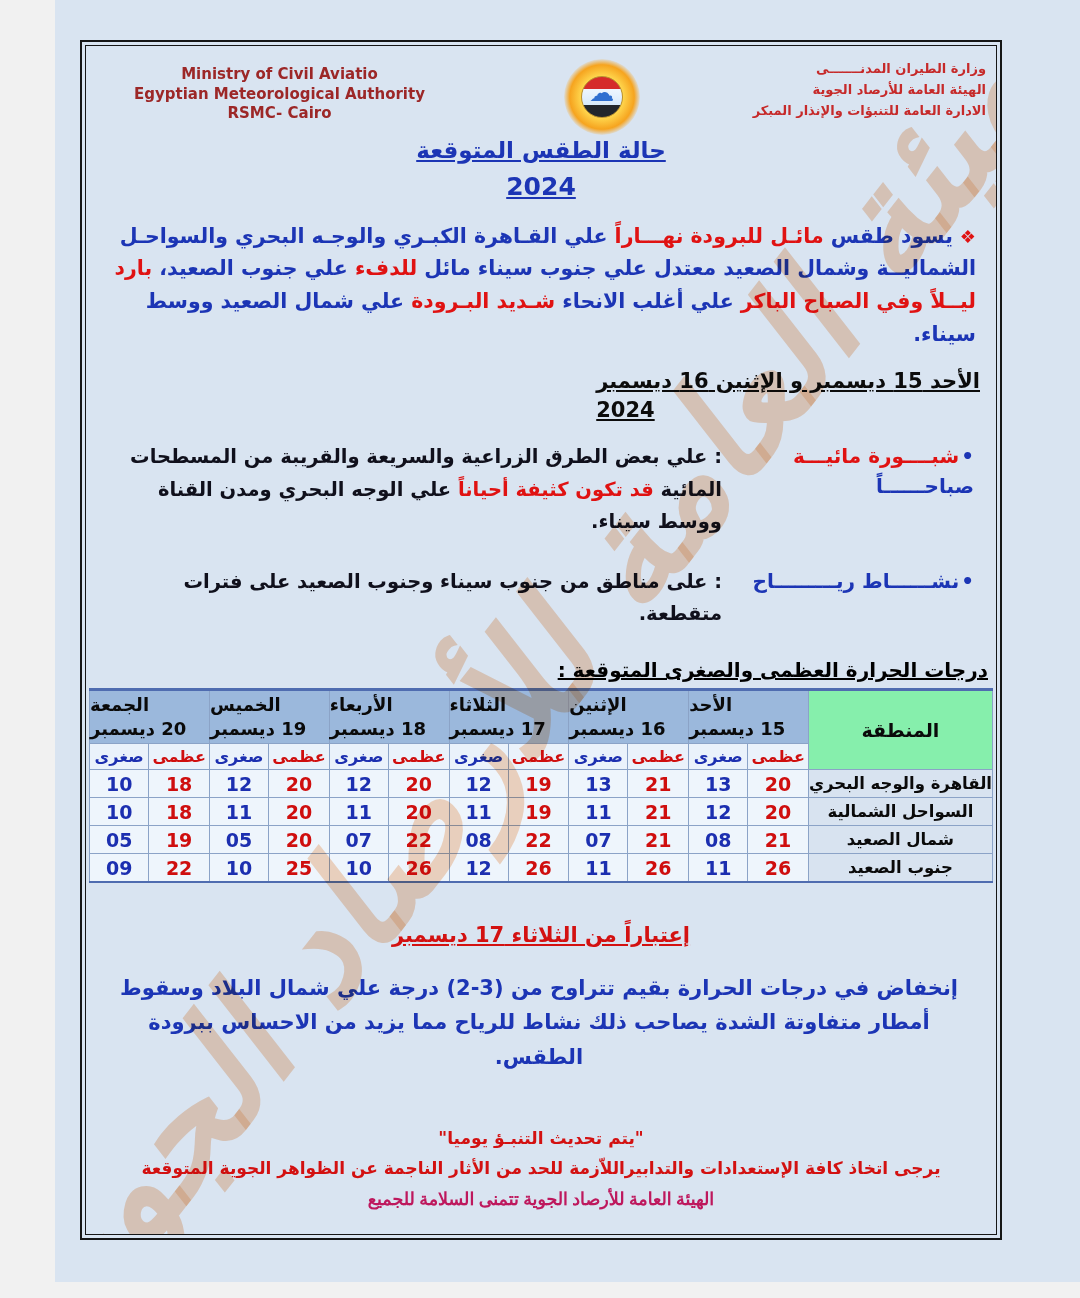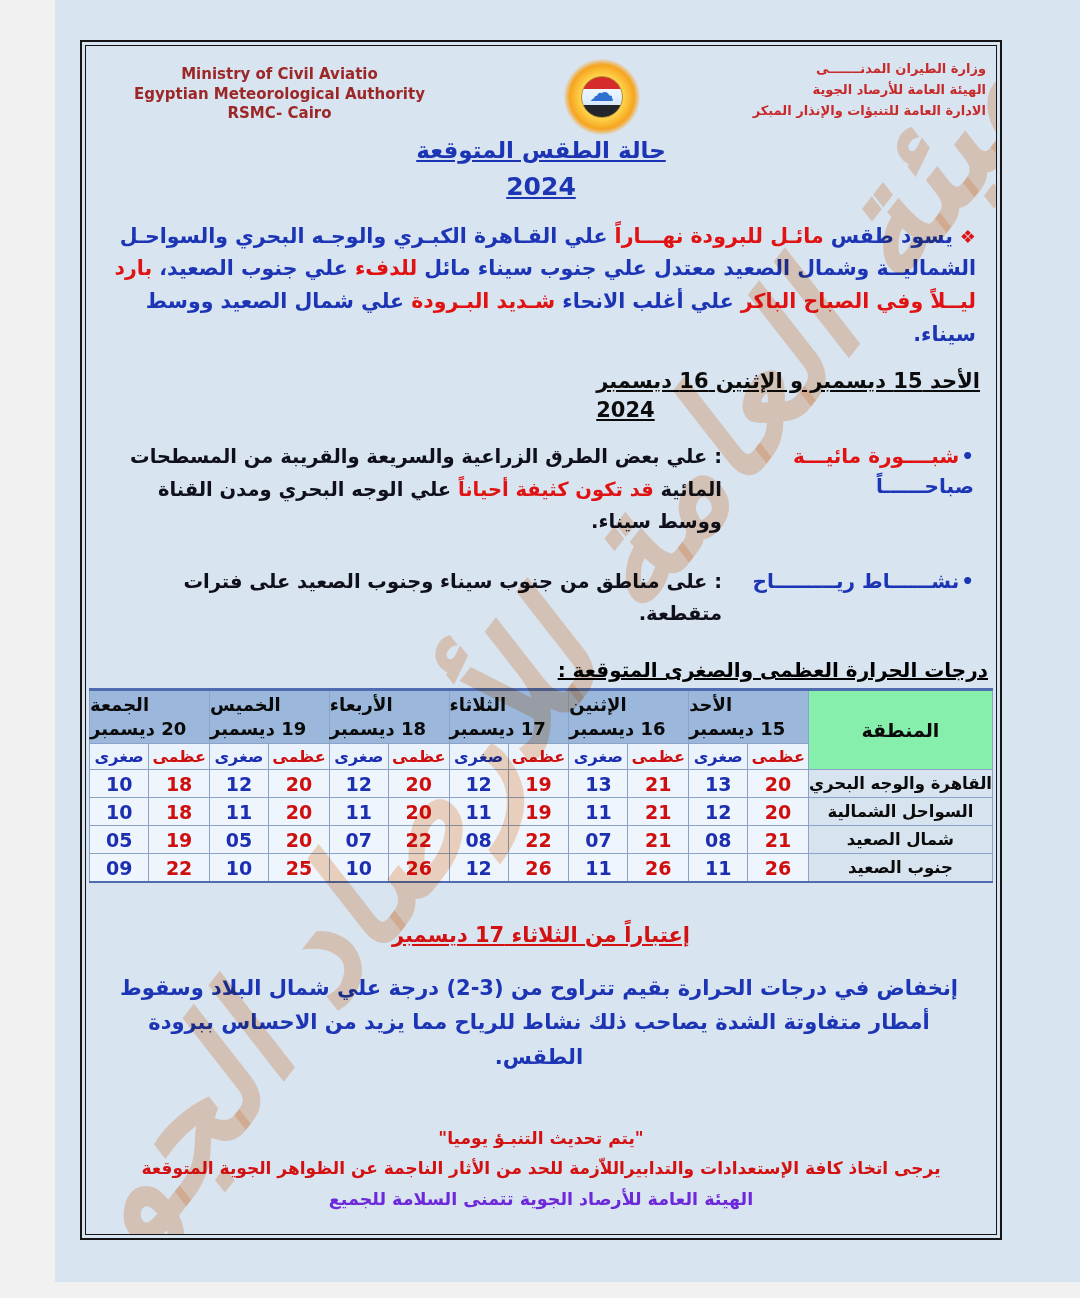--- a/index.html
+++ b/index.html
@@ -95,21 +95,21 @@
 
   
   .sec2-head-wrap { text-align:center; margin-top:40px; }
   .sec2-head { display:inline-block; color:#d31111; font-size:21px; font-weight:bold; text-decoration:underline; direction:rtl; }
   .sec2-text { direction:rtl; text-align:center; color:#1c35b5; font-size:21px; font-weight:bold; margin:24px 36px 0 32px; line-height:1.65; }
 
   
   .footer { margin-top:48px; text-align:center; font-weight:bold; line-height:1.8; direction:rtl; }
   .f1 { color:#d31111; font-size:17px; }
   .f2 { color:#d31111; font-size:17px; }
-  .f3 { color:#6d28d9; font-size:17.5px; }
+  .f3 { color:#be185d; font-size:17.5px;font-family:Liberation Serif, serif; }
 </style>
 </head>
 <body>
 
 <div class="page">
   <div class="frame">
     <div class="frame-inner">
 
       <div class="watermark">الهيئة العامة للأرصاد الجوية</div>
 

